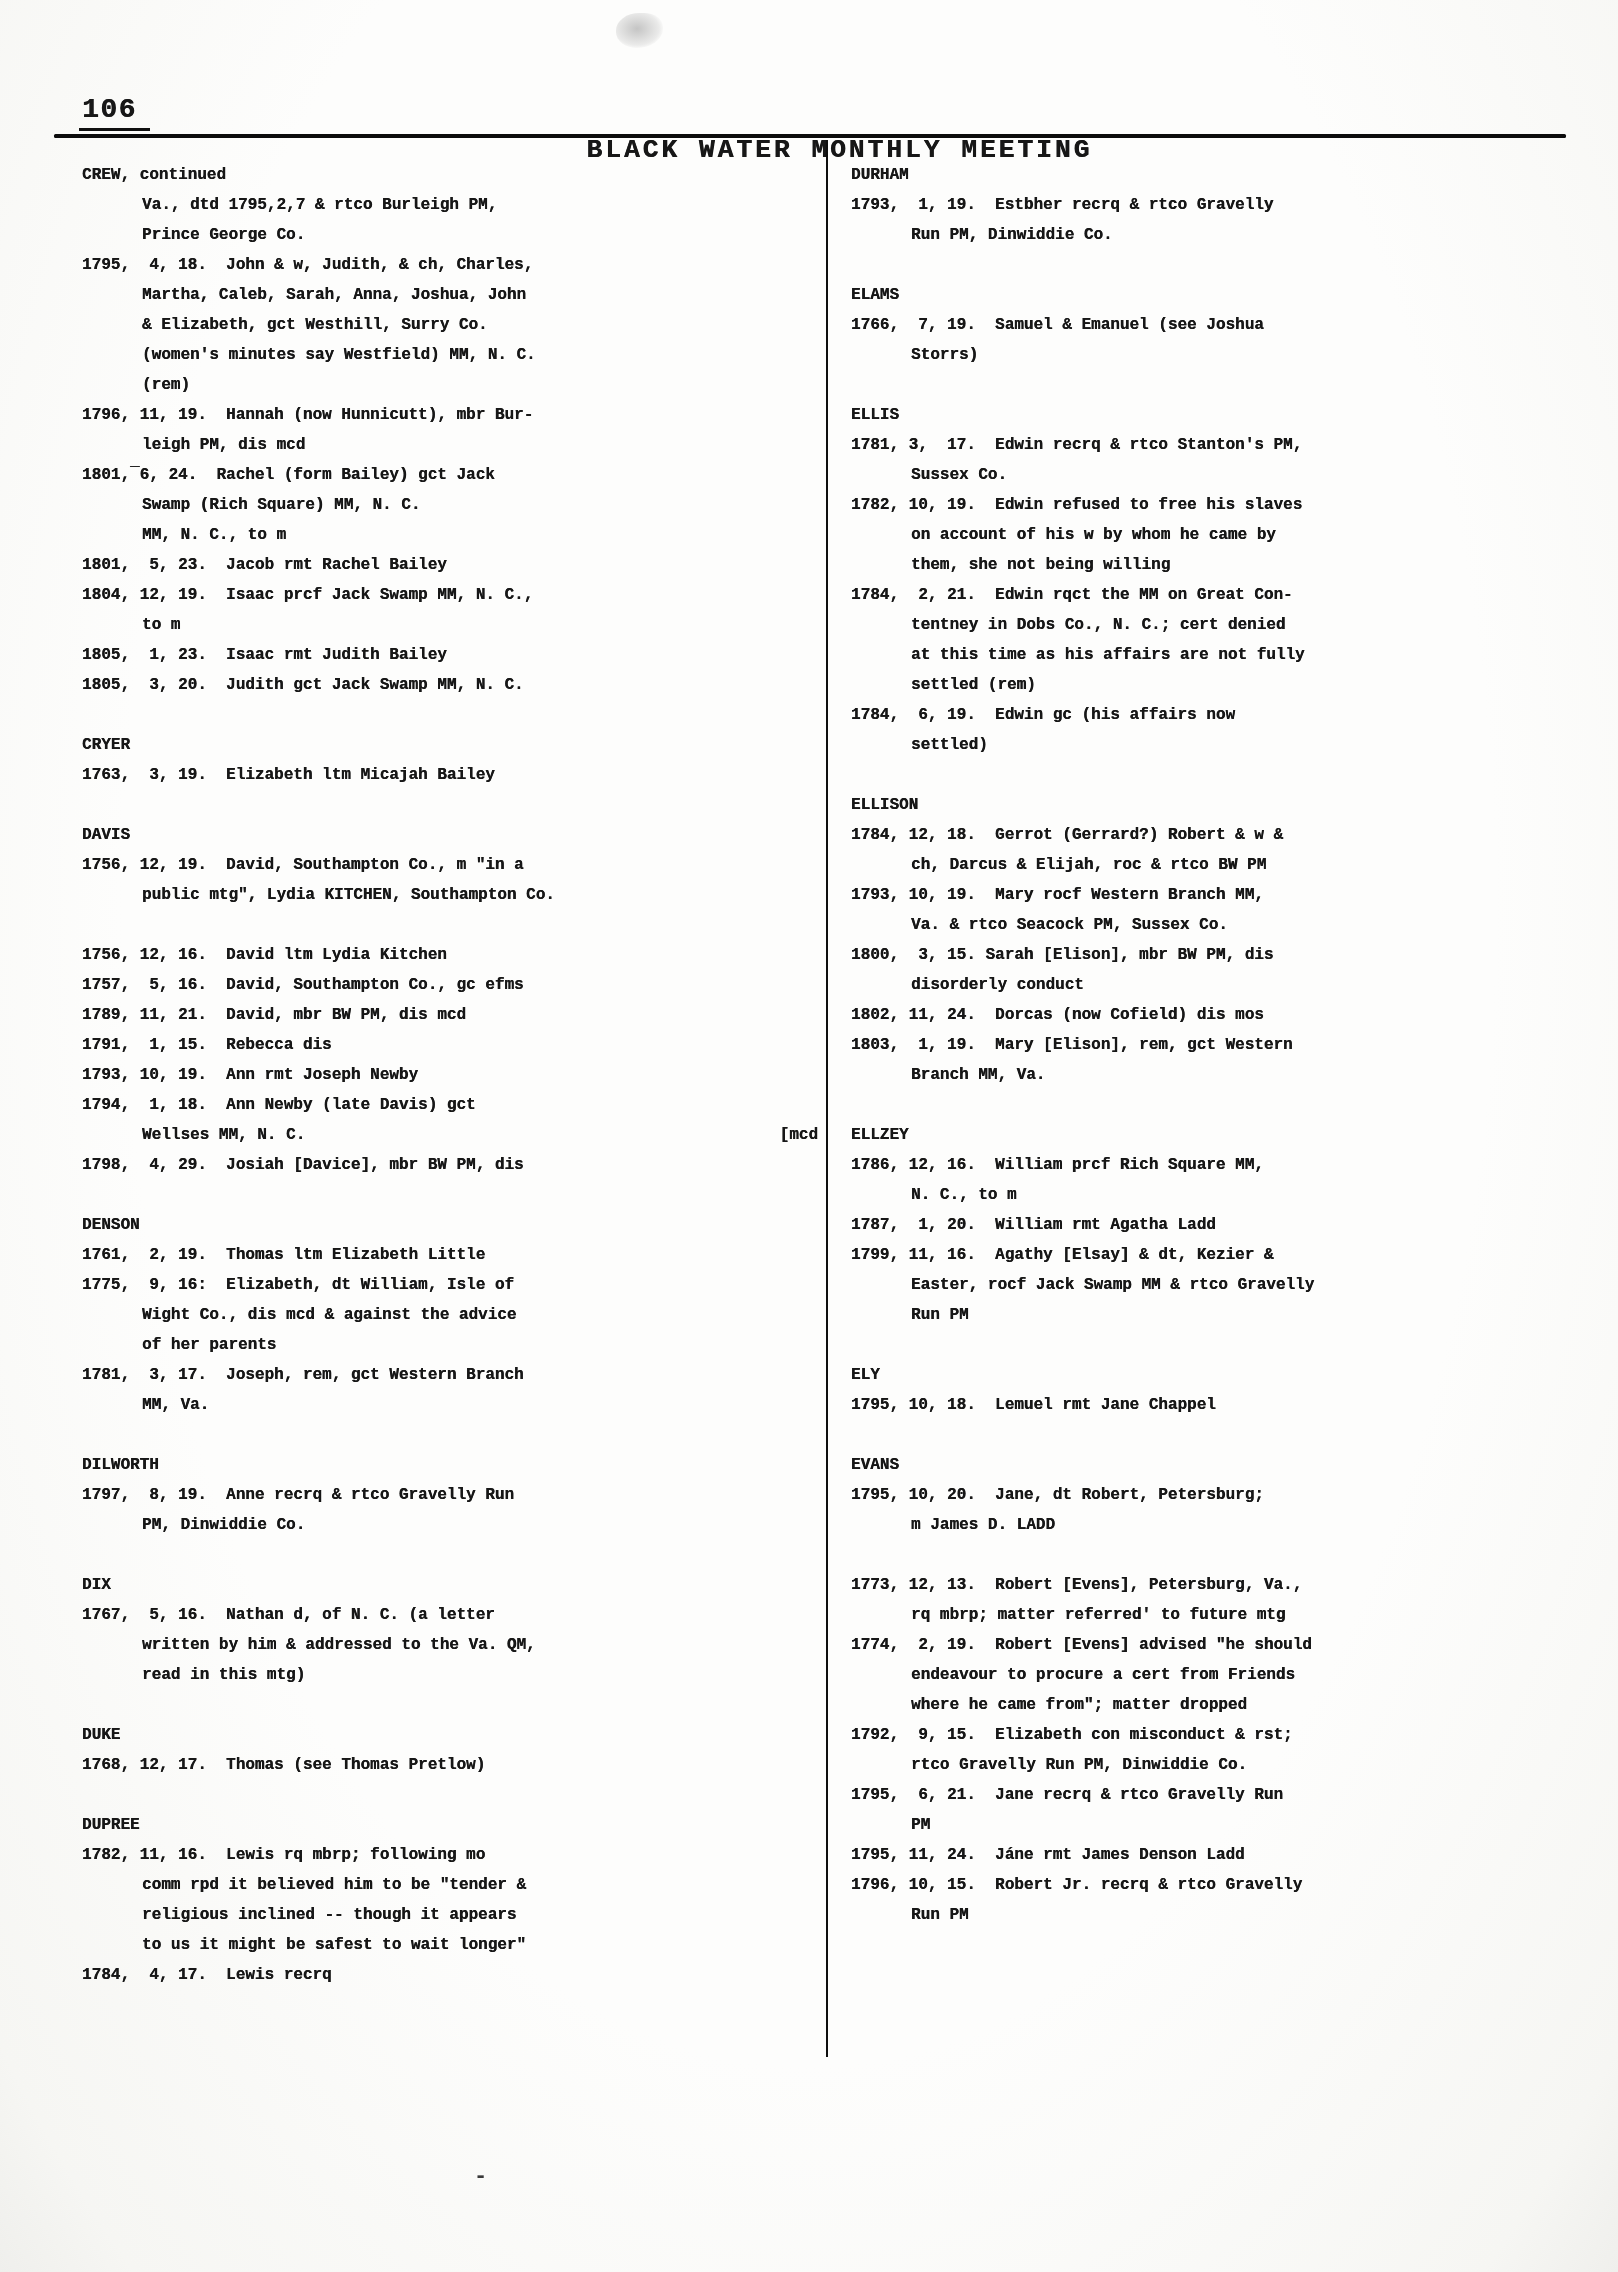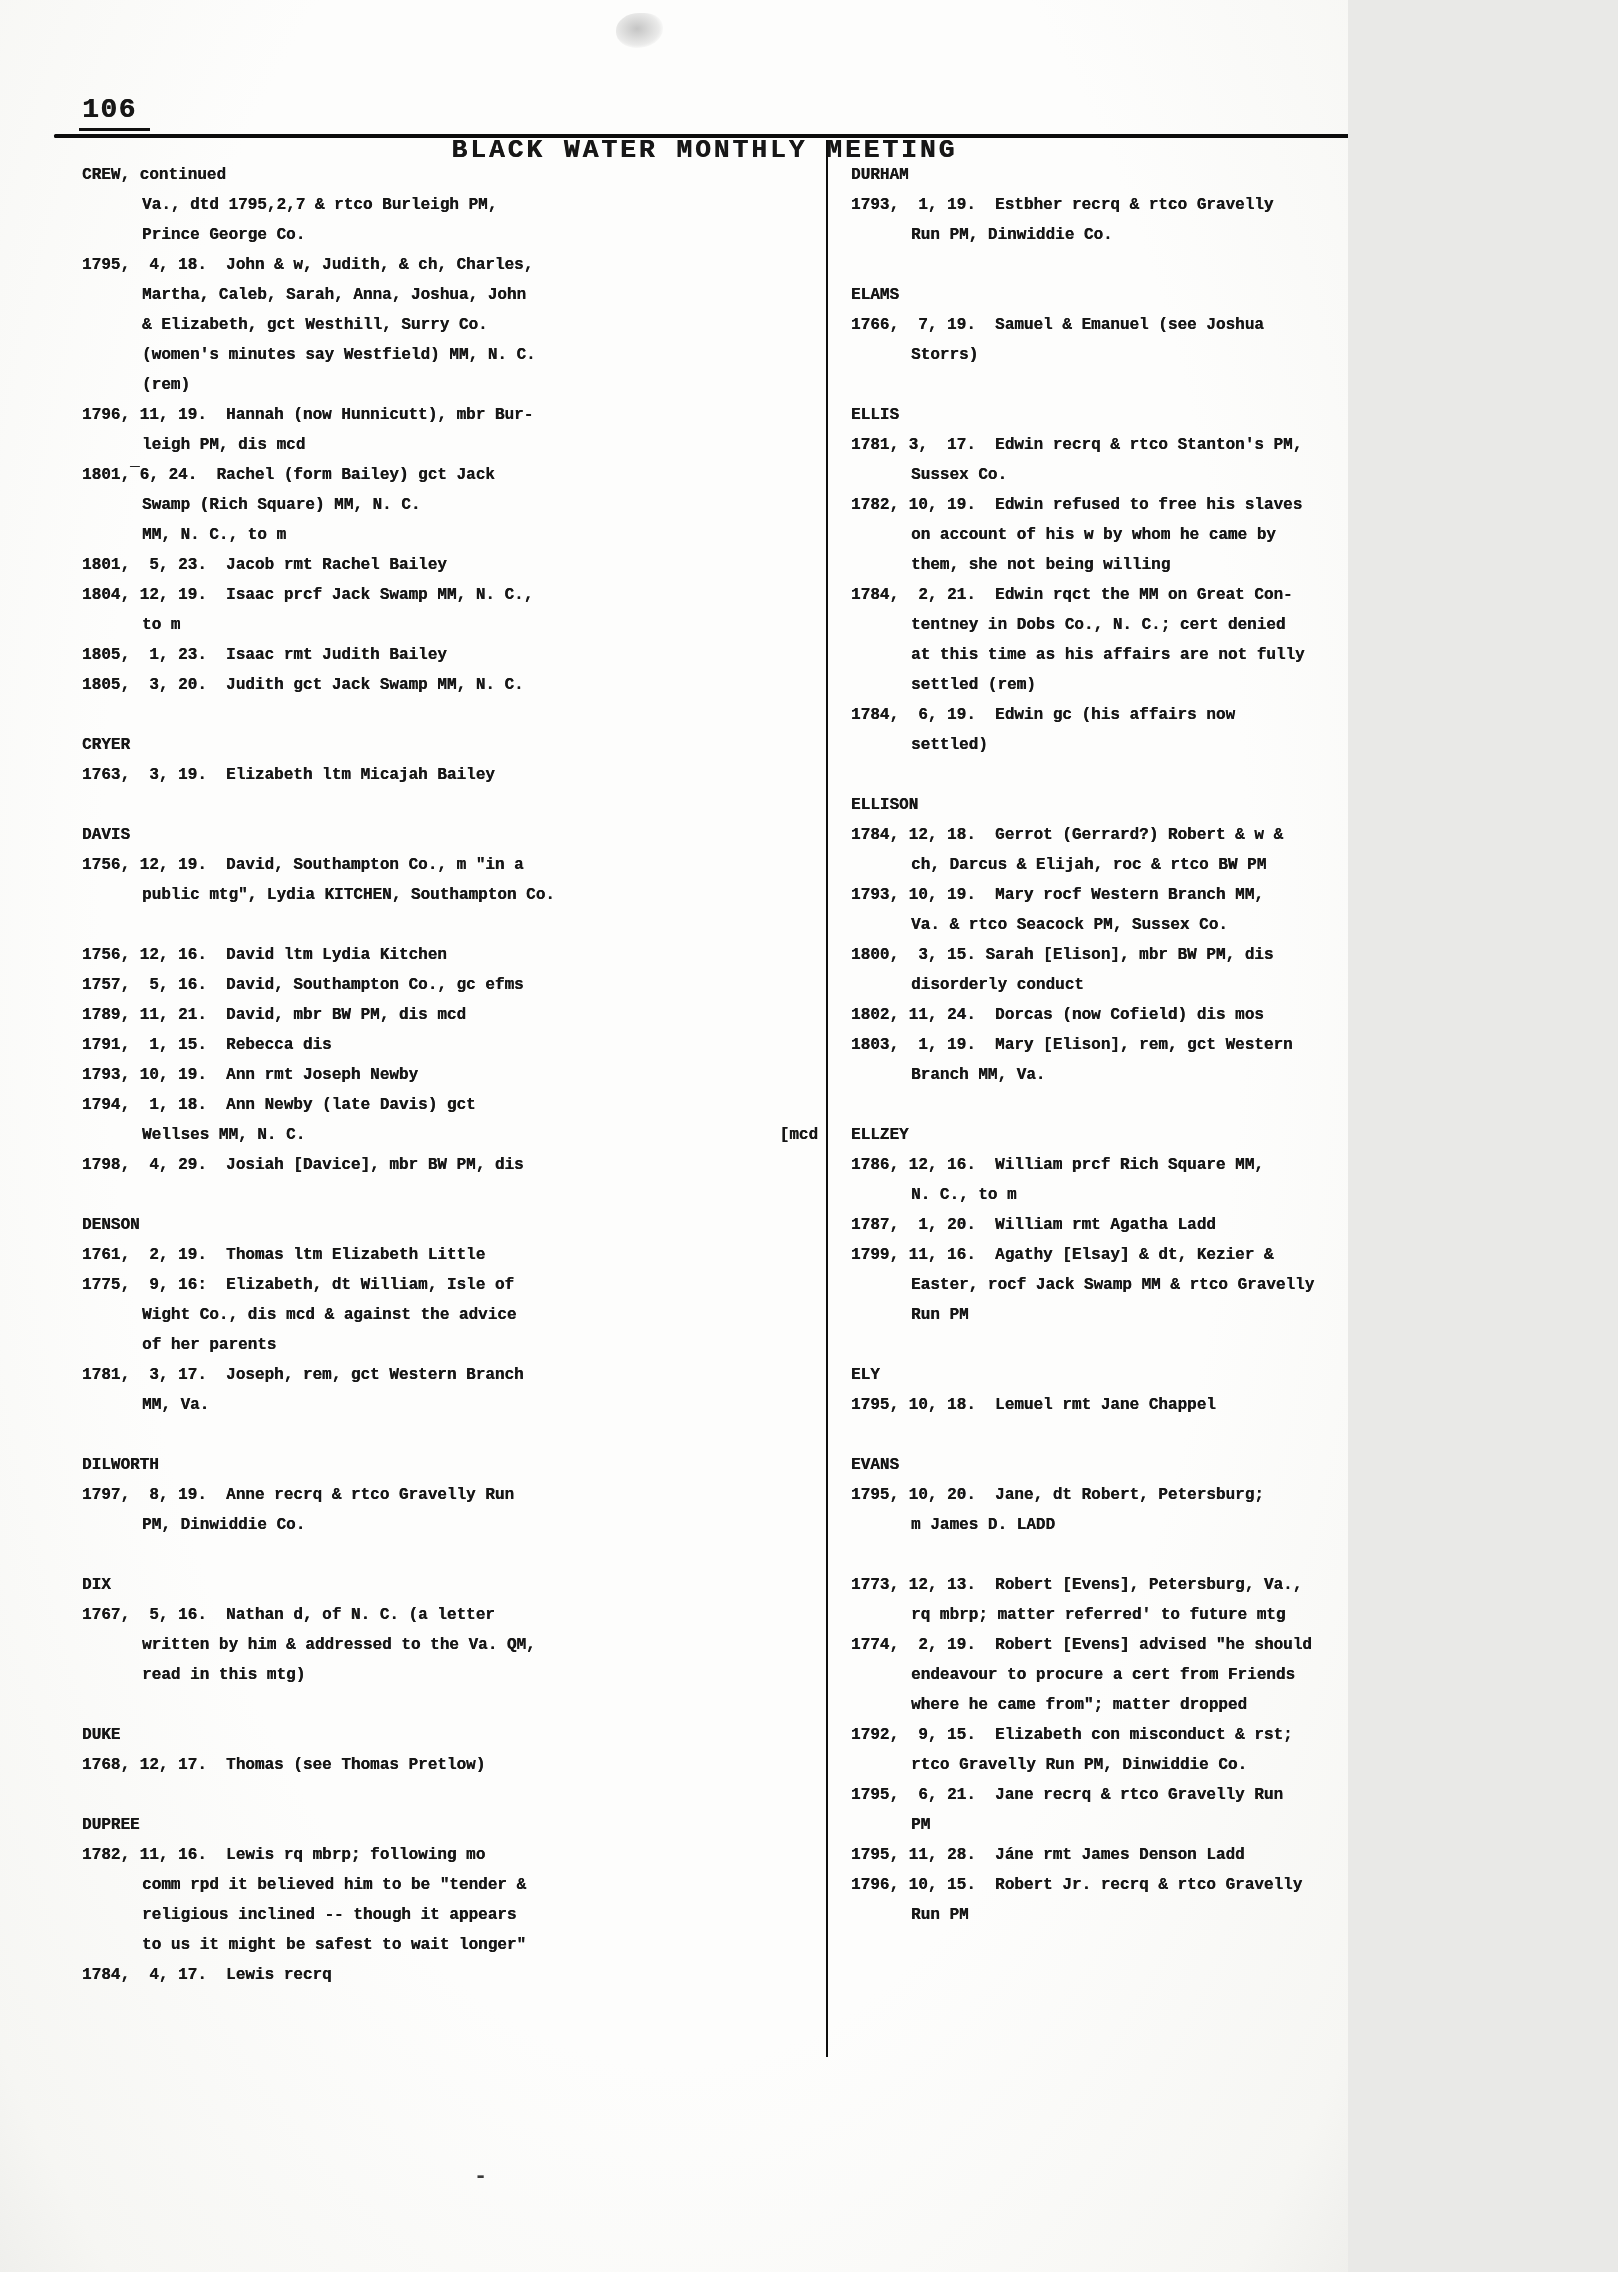--- a/index.html
+++ b/index.html
@@ -2,21 +2,21 @@
 <html style="font-size:11.8px"><head>
 <meta charset="utf-8">
 <style>
   html,body{margin:0;padding:0;}
   body{
     width:1618px;height:2273px;
     background:#e9e9e7;
     font-family:"Liberation Mono","DejaVu Sans Mono",monospace;
   }
   .page{
-    position:relative;width:1348px;height:2273px;overflow:hidden;
+    position:relative;width:1618px;height:2273px;overflow:hidden;
     background:
       radial-gradient(ellipse at 50% 40%, #fdfdfc 60%, #f6f6f3 92%, #efefec 100%);
     color:#171717;
   }
   .smudge{
     position:absolute;left:616px;top:13.2px;width:47px;height:35px;
     background:radial-gradient(ellipse at 45% 45%, rgba(150,150,150,.55), rgba(180,180,180,.25) 60%, transparent 75%);
     border-radius:50% 40% 55% 45%;
   }
   .pagenum{
@@ -201,21 +201,21 @@
       <div class="group">
         <div class="line">1773, 12, 13.  Robert [Evens], Petersburg, Va.,</div>
         <div class="line ind">rq mbrp; matter referred' to future mtg</div>
         <div class="line">1774,  2, 19.  Robert [Evens] advised "he should</div>
         <div class="line ind">endeavour to procure a cert from Friends</div>
         <div class="line ind">where he came from"; matter dropped</div>
         <div class="line">1792,  9, 15.  Elizabeth con misconduct &amp; rst;</div>
         <div class="line ind">rtco Gravelly Run PM, Dinwiddie Co.</div>
         <div class="line">1795,  6, 21.  Jane recrq &amp; rtco Gravelly Run</div>
         <div class="line ind">PM</div>
-        <div class="line">1795, 11, 28.  Jáne rmt James Denson Ladd</div>
+        <div class="line">1795, 11, 24.  Jáne rmt James Denson Ladd</div>
         <div class="line">1796, 10, 15.  Robert Jr. recrq &amp; rtco Gravelly</div>
         <div class="line ind">Run PM</div>
       </div>
     </div>
 
   <div class="footer-mark">-</div>
 </div>
 
 
 </body></html>

